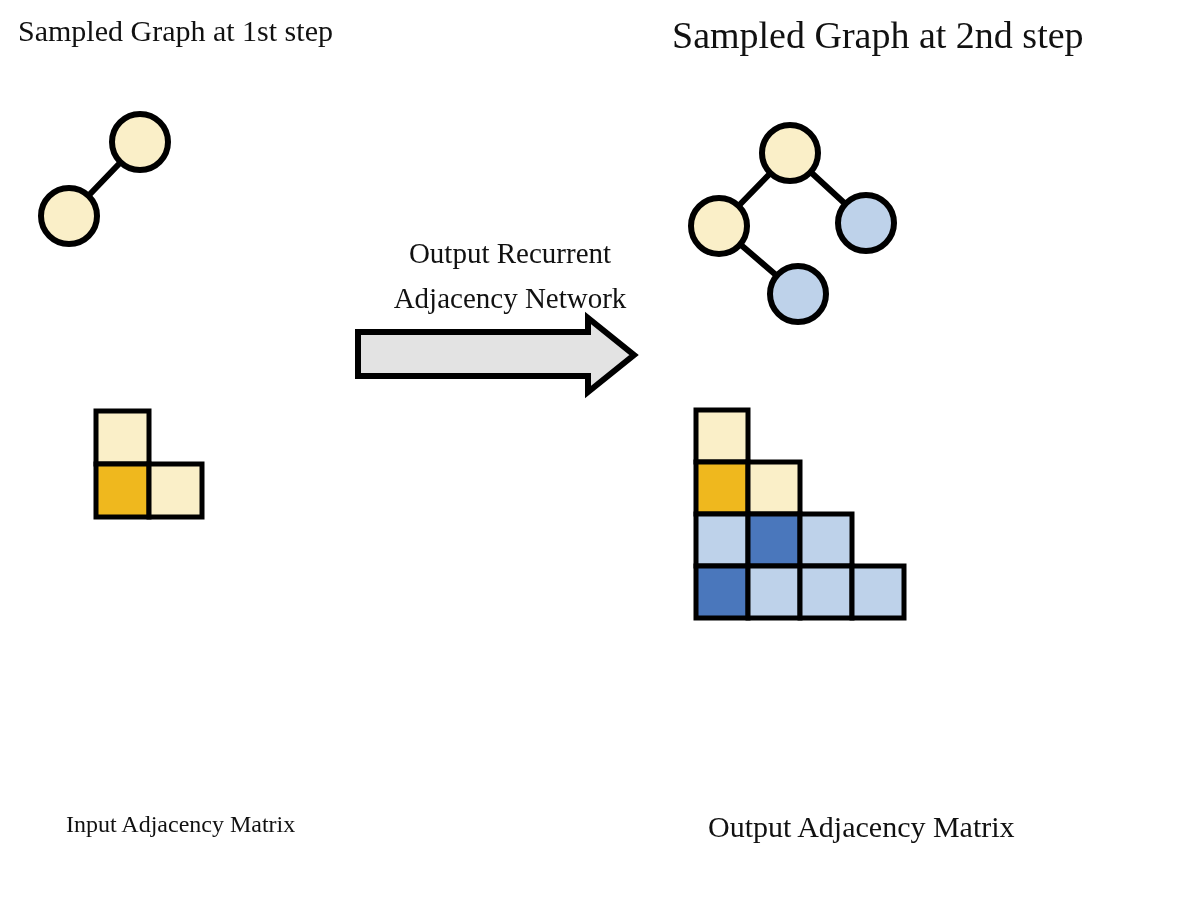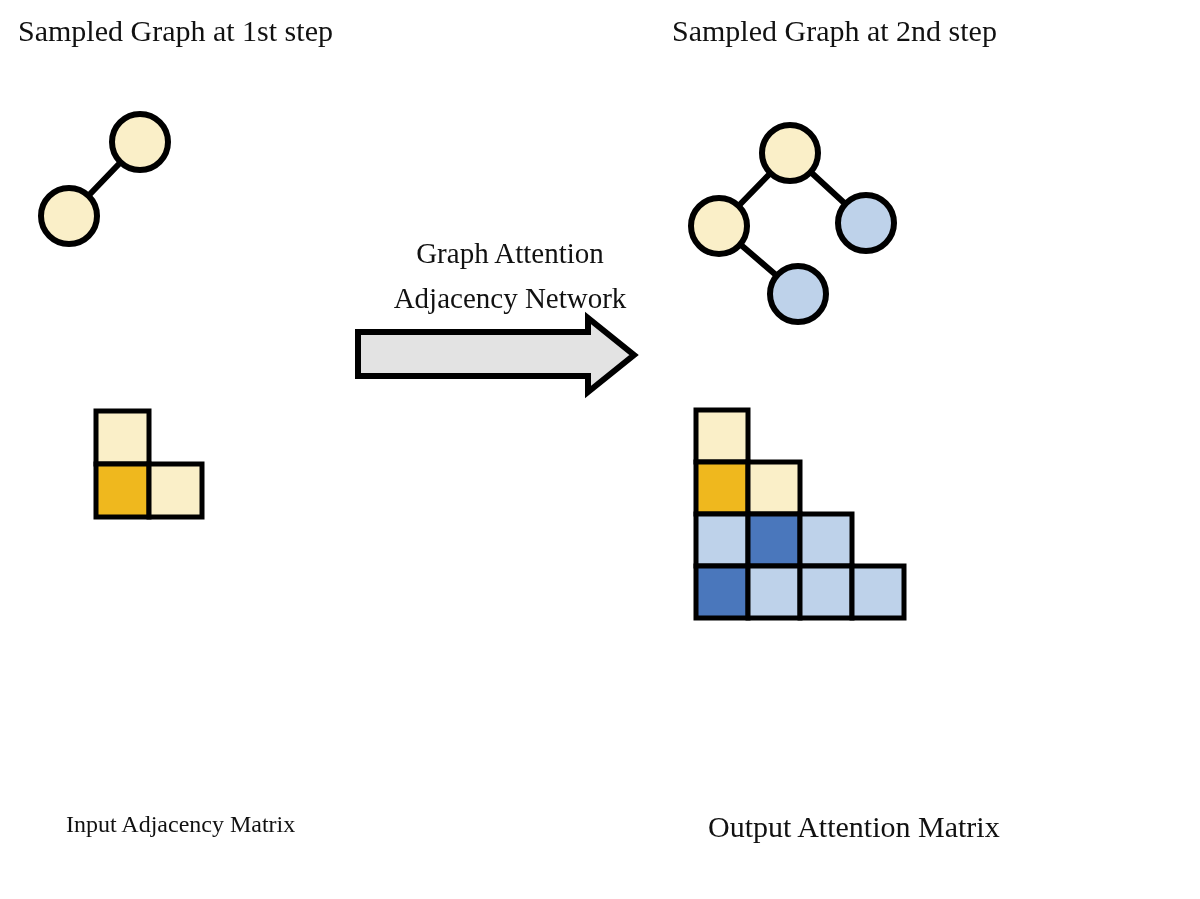--- a/index.html
+++ b/index.html
@@ -29,21 +29,21 @@
     line-height: 1.0;
   }
   #title-left {
     left: 18px;
     top: 16px;
     font-size: 30px;
   }
   #title-right {
     left: 672px;
     top: 16px;
-    font-size: 30px;
+    font-size: 38px;
   }
   #caption-left {
     left: 66px;
     top: 812px;
     font-size: 24px;
   }
   #caption-right {
     left: 708px;
     top: 812px;
     font-size: 30px;
@@ -70,27 +70,27 @@
 </head>
 <body>
 
 <div class="canvas">
 
   <div class="label" id="title-left">Sampled Graph at 1st step</div>
 
   <div class="label" id="title-right">Sampled Graph at 2nd step</div>
 
   <div class="label" id="arrow-label">
-    <span>Graph Attention</span><br>
+    <span>Output Recurrent</span><br>
     <span>Adjacency Network</span>
   </div>
 
   <div class="label" id="caption-left">Input Adjacency Matrix</div>
 
-  <div class="label" id="caption-right">Output Attention Matrix</div>
+  <div class="label" id="caption-right">Output Adjacency Matrix</div>
 
   <svg class="layer" viewBox="0 0 1200 899">
     <g id="graph-left-group">
         <line x1="140" y1="142" x2="69" y2="216" stroke="#000000" stroke-width="6" stroke-linecap="round"></line>
         <circle cx="140" cy="142" r="28" fill="#FAEFC8" stroke="#000000" stroke-width="6"></circle>
         <circle cx="69" cy="216" r="28" fill="#FAEFC8" stroke="#000000" stroke-width="6"></circle>
       </g>
     <g id="graph-right-group">
         <line x1="790" y1="153" x2="719" y2="226" stroke="#000000" stroke-width="6" stroke-linecap="round"></line>
         <line x1="790" y1="153" x2="866" y2="223" stroke="#000000" stroke-width="6" stroke-linecap="round"></line>

